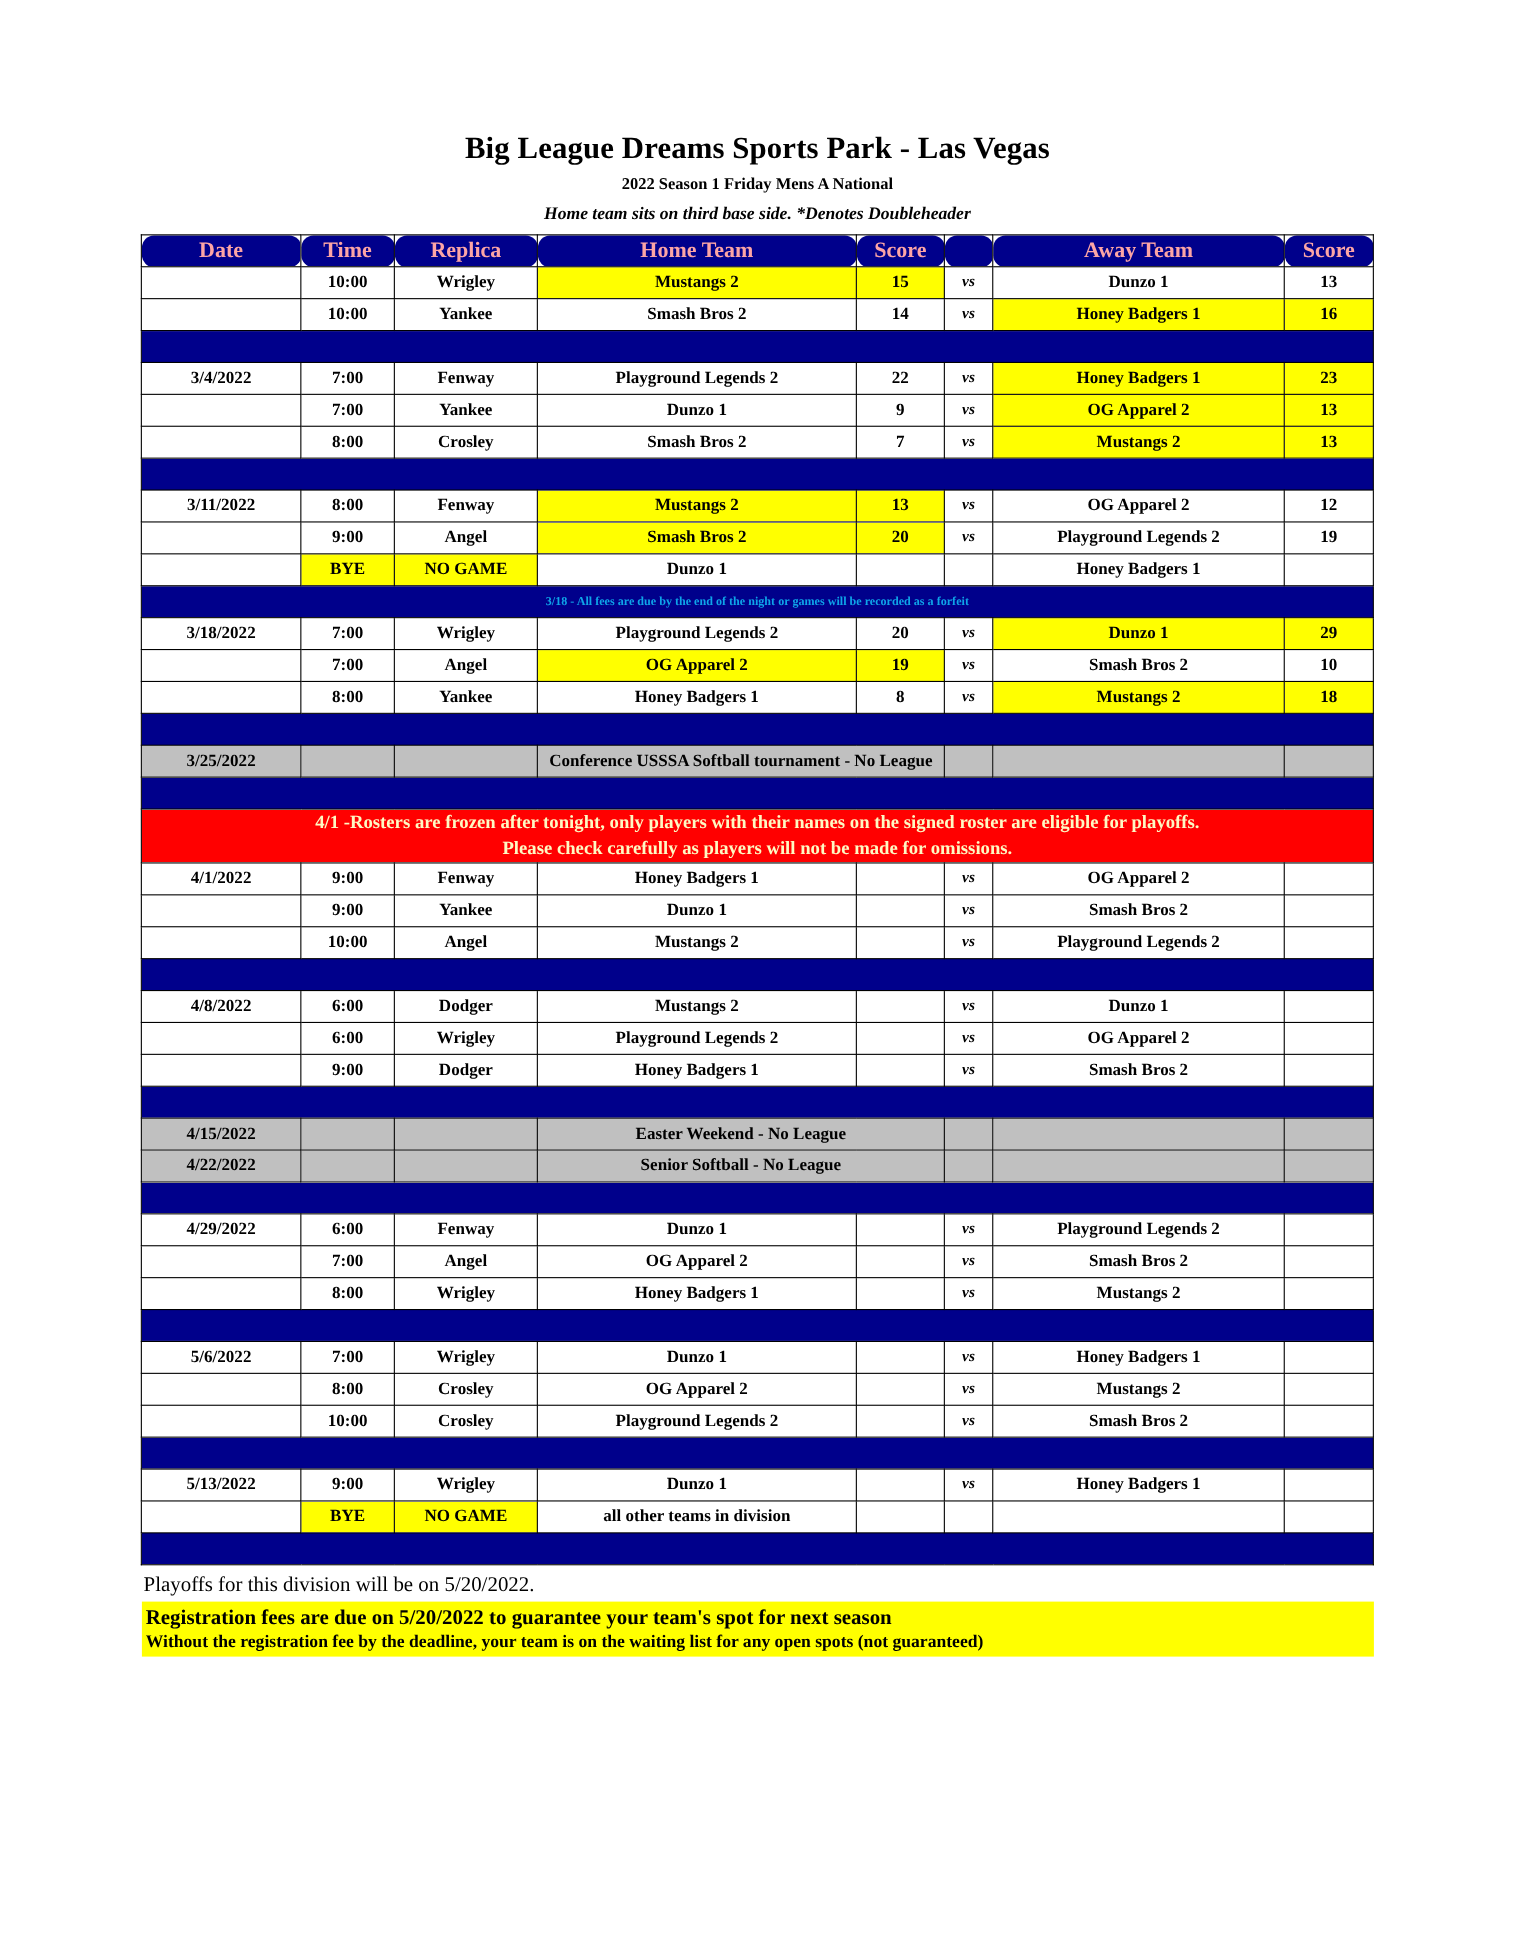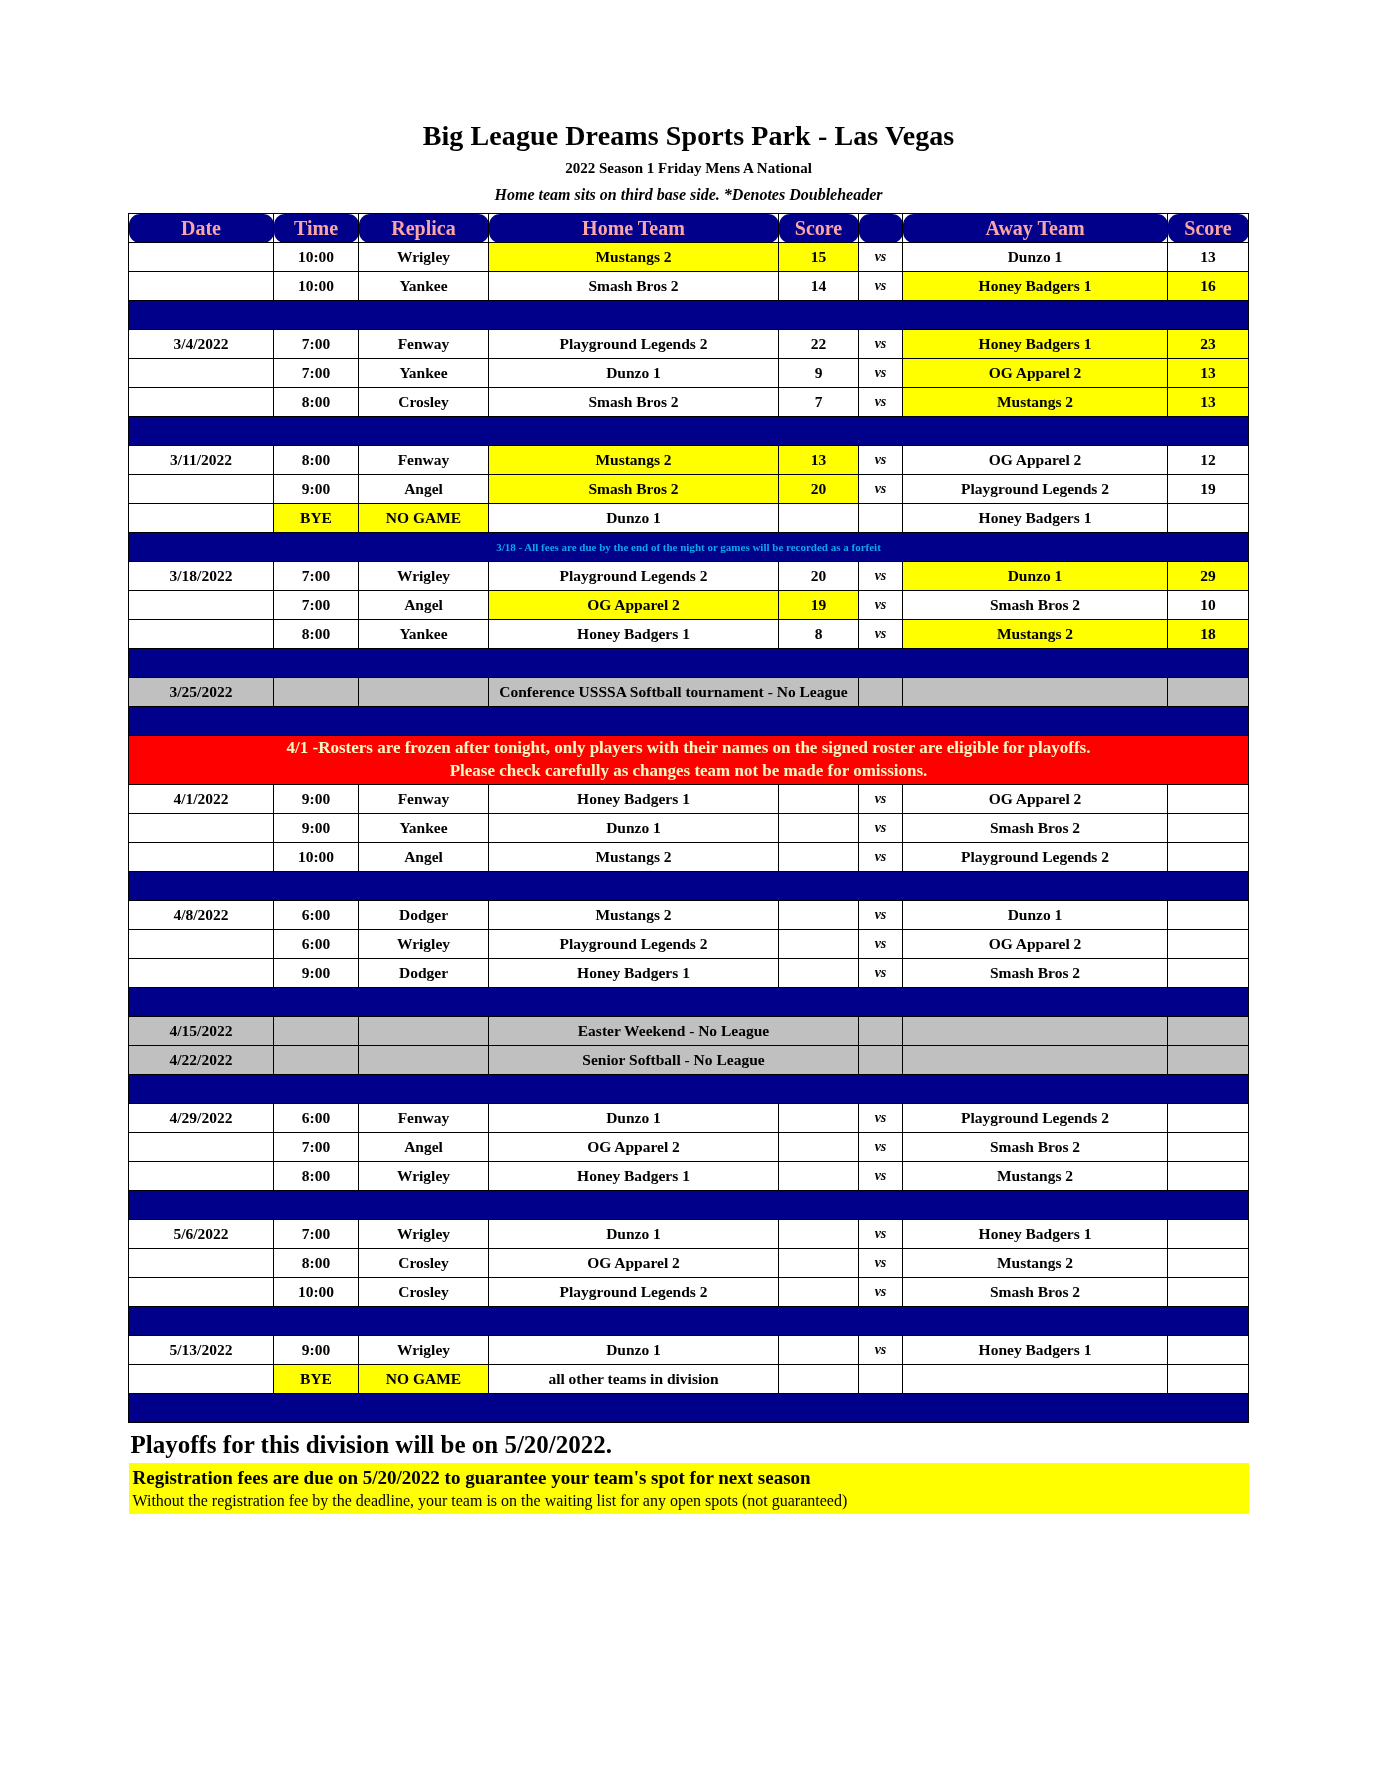--- a/index.html
+++ b/index.html
@@ -108,39 +108,39 @@
     line-height: 1.35;
     padding: 2px 4px;
     white-space: normal;
   }
   .red-notice .line2 { display: block; }
   .footer {
     width: 1120px;
     margin: 4px auto 0 auto;
   }
   .f-line {
-    font-size: 25px;
-    font-weight: bold;
+    font-size: 19px;
+    font-weight: normal;
     line-height: 1.3;
     padding: 2px 0 2px 2px;
   }
   .f-yellow {
     background: #FFFF00;
     padding: 2px 0 2px 4px;
   }
   .f-yellow .big {
     display: block;
     font-size: 19px;
     font-weight: bold;
     line-height: 1.35;
   }
   .f-yellow .small {
     display: block;
     font-size: 16px;
-    font-weight: normal;
+    font-weight: bold;
     line-height: 1.3;
   }
   .left-align { text-align: left; }
 </style>
 </head>
 <body>
 
 <div class="page">
 
   <div class="header-block">
@@ -301,21 +301,21 @@
           <td></td>
           <td colspan="2">Conference USSSA Softball tournament - No League</td>
           <td></td>
           <td></td>
           <td></td>
         </tr>
         <tr class="blue-sep">
           <td colspan="8"></td>
         </tr>
         <tr class="red-notice">
-          <td colspan="8"><span>4/1 -Rosters are frozen after tonight, only players with their names on the signed roster are eligible for playoffs.</span><span class="line2">Please check carefully as changes team not be made for omissions.</span></td>
+          <td colspan="8"><span>4/1 -Rosters are frozen after tonight, only players with their names on the signed roster are eligible for playoffs.</span><span class="line2">Please check carefully as players will not be made for omissions.</span></td>
         </tr>
         <tr>
           <td>4/1/2022</td>
           <td>9:00</td>
           <td>Fenway</td>
           <td>Honey Badgers 1</td>
           <td></td>
           <td class="vs">vs</td>
           <td>OG Apparel 2</td>
           <td></td>

